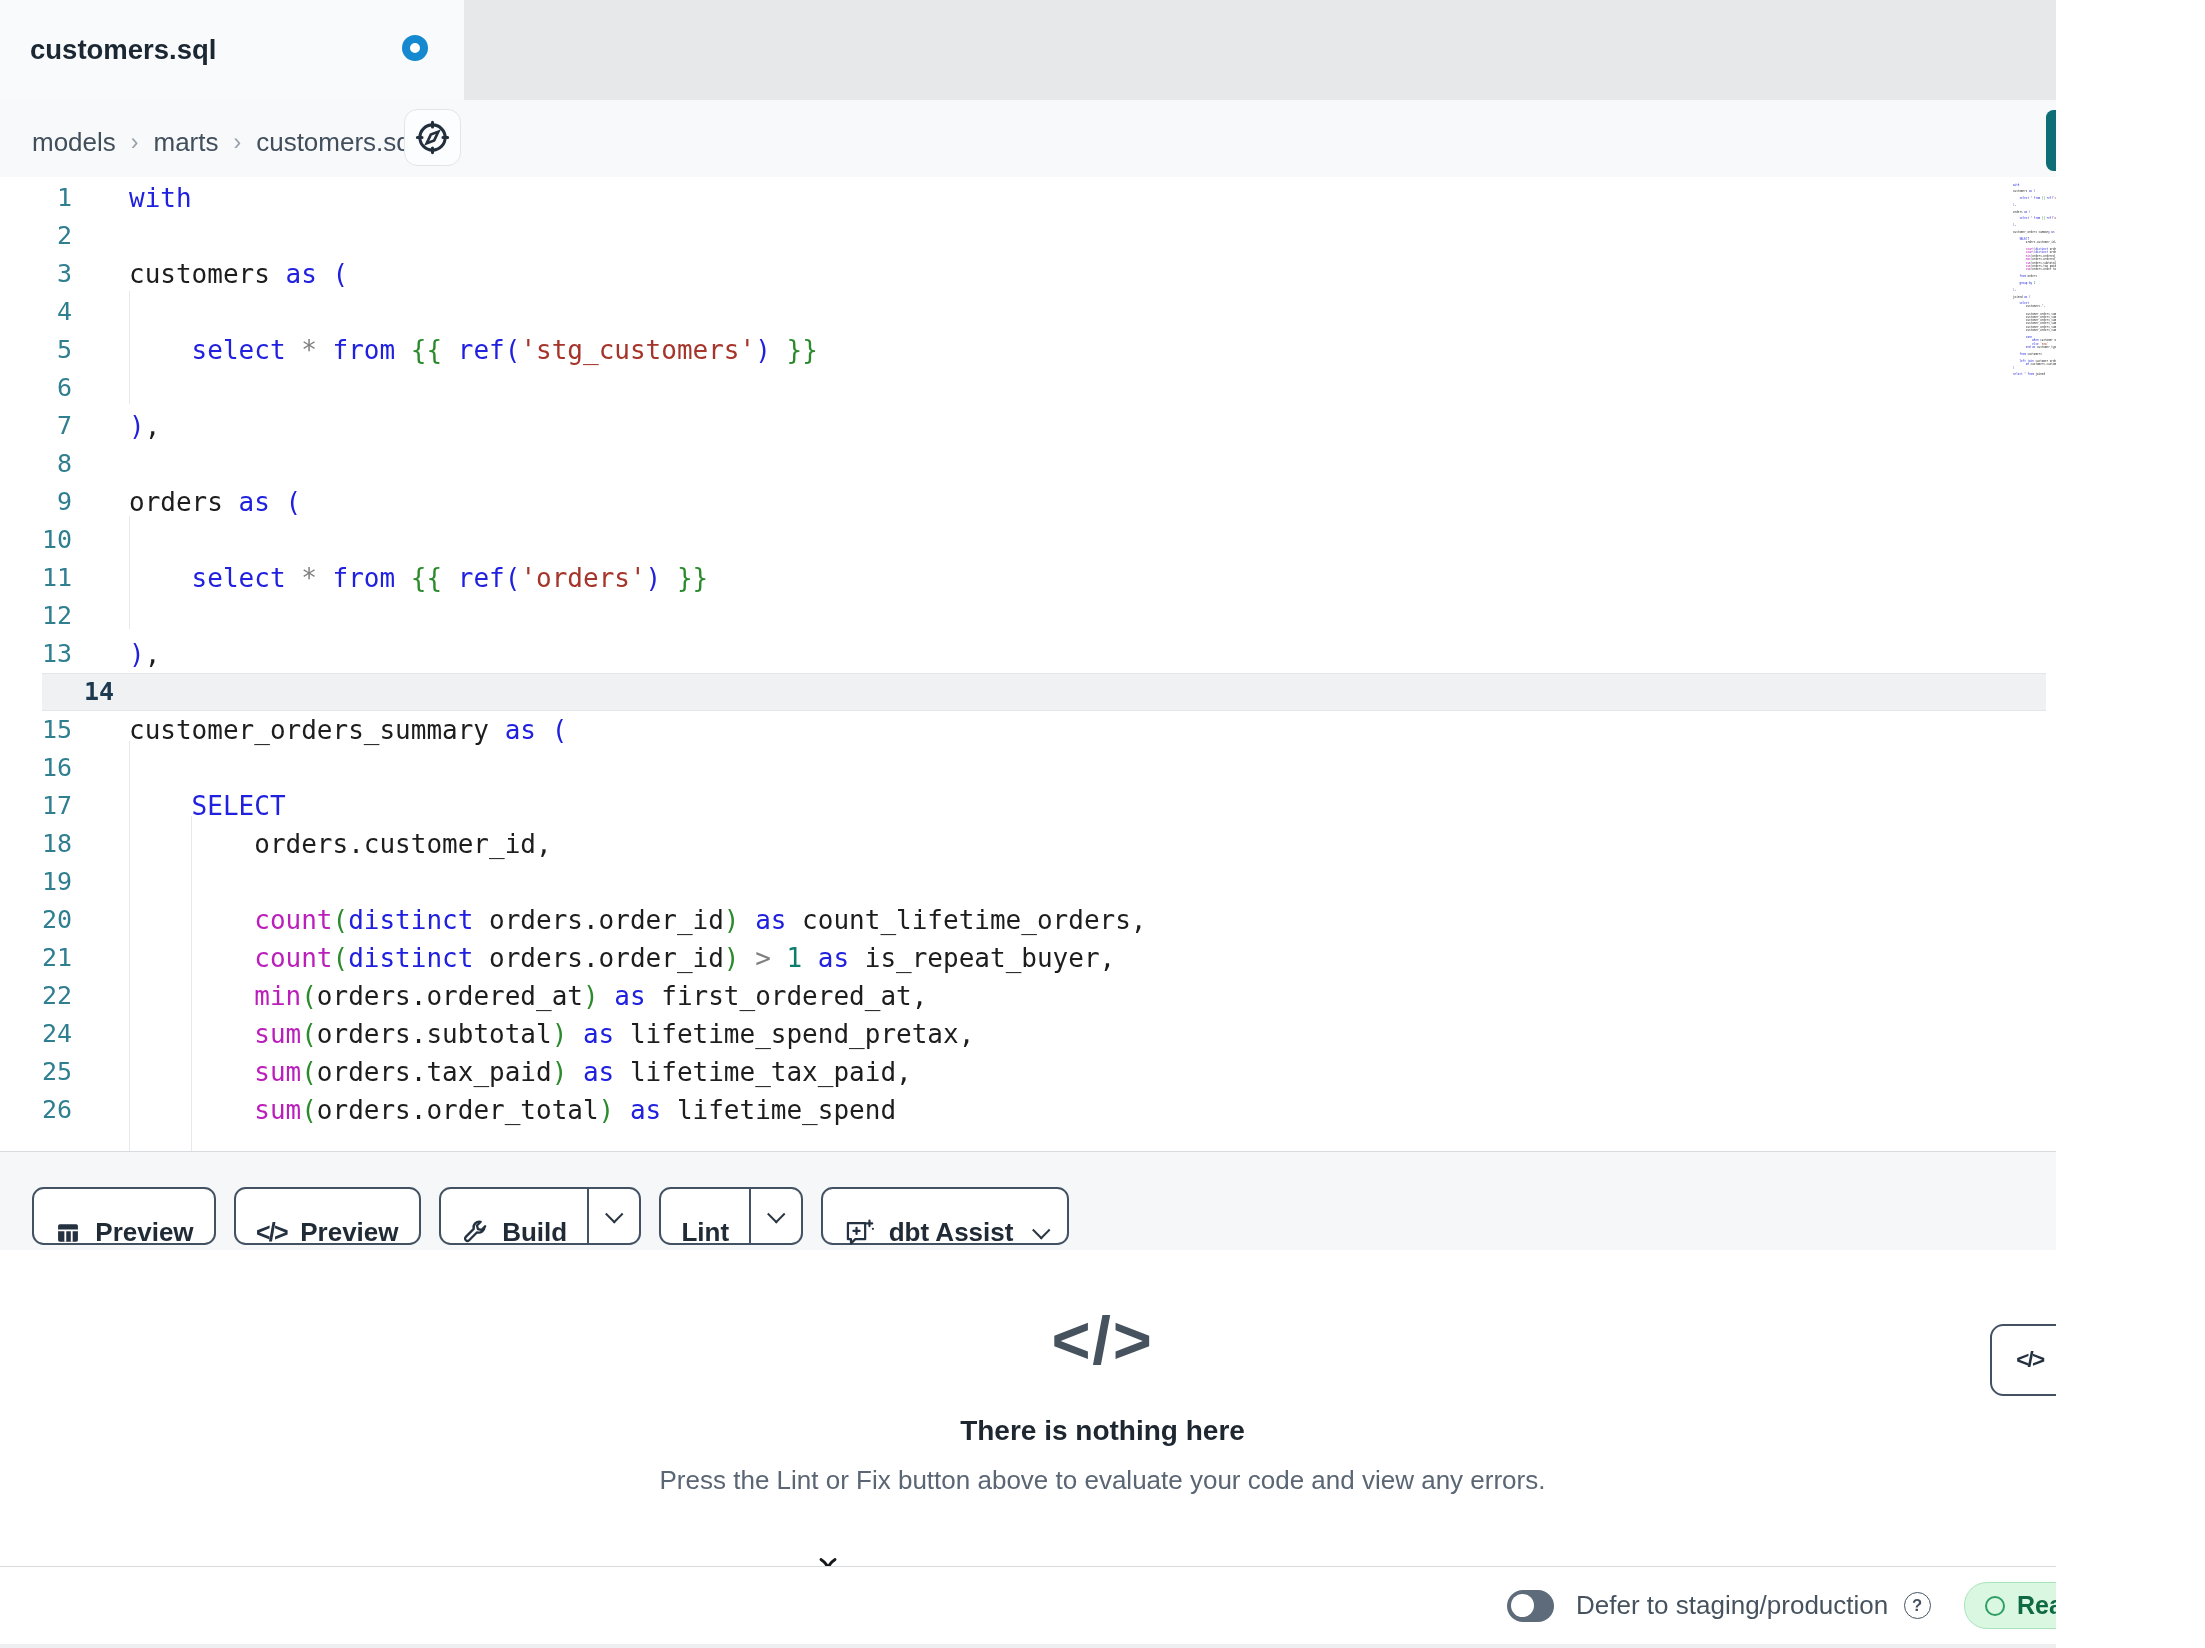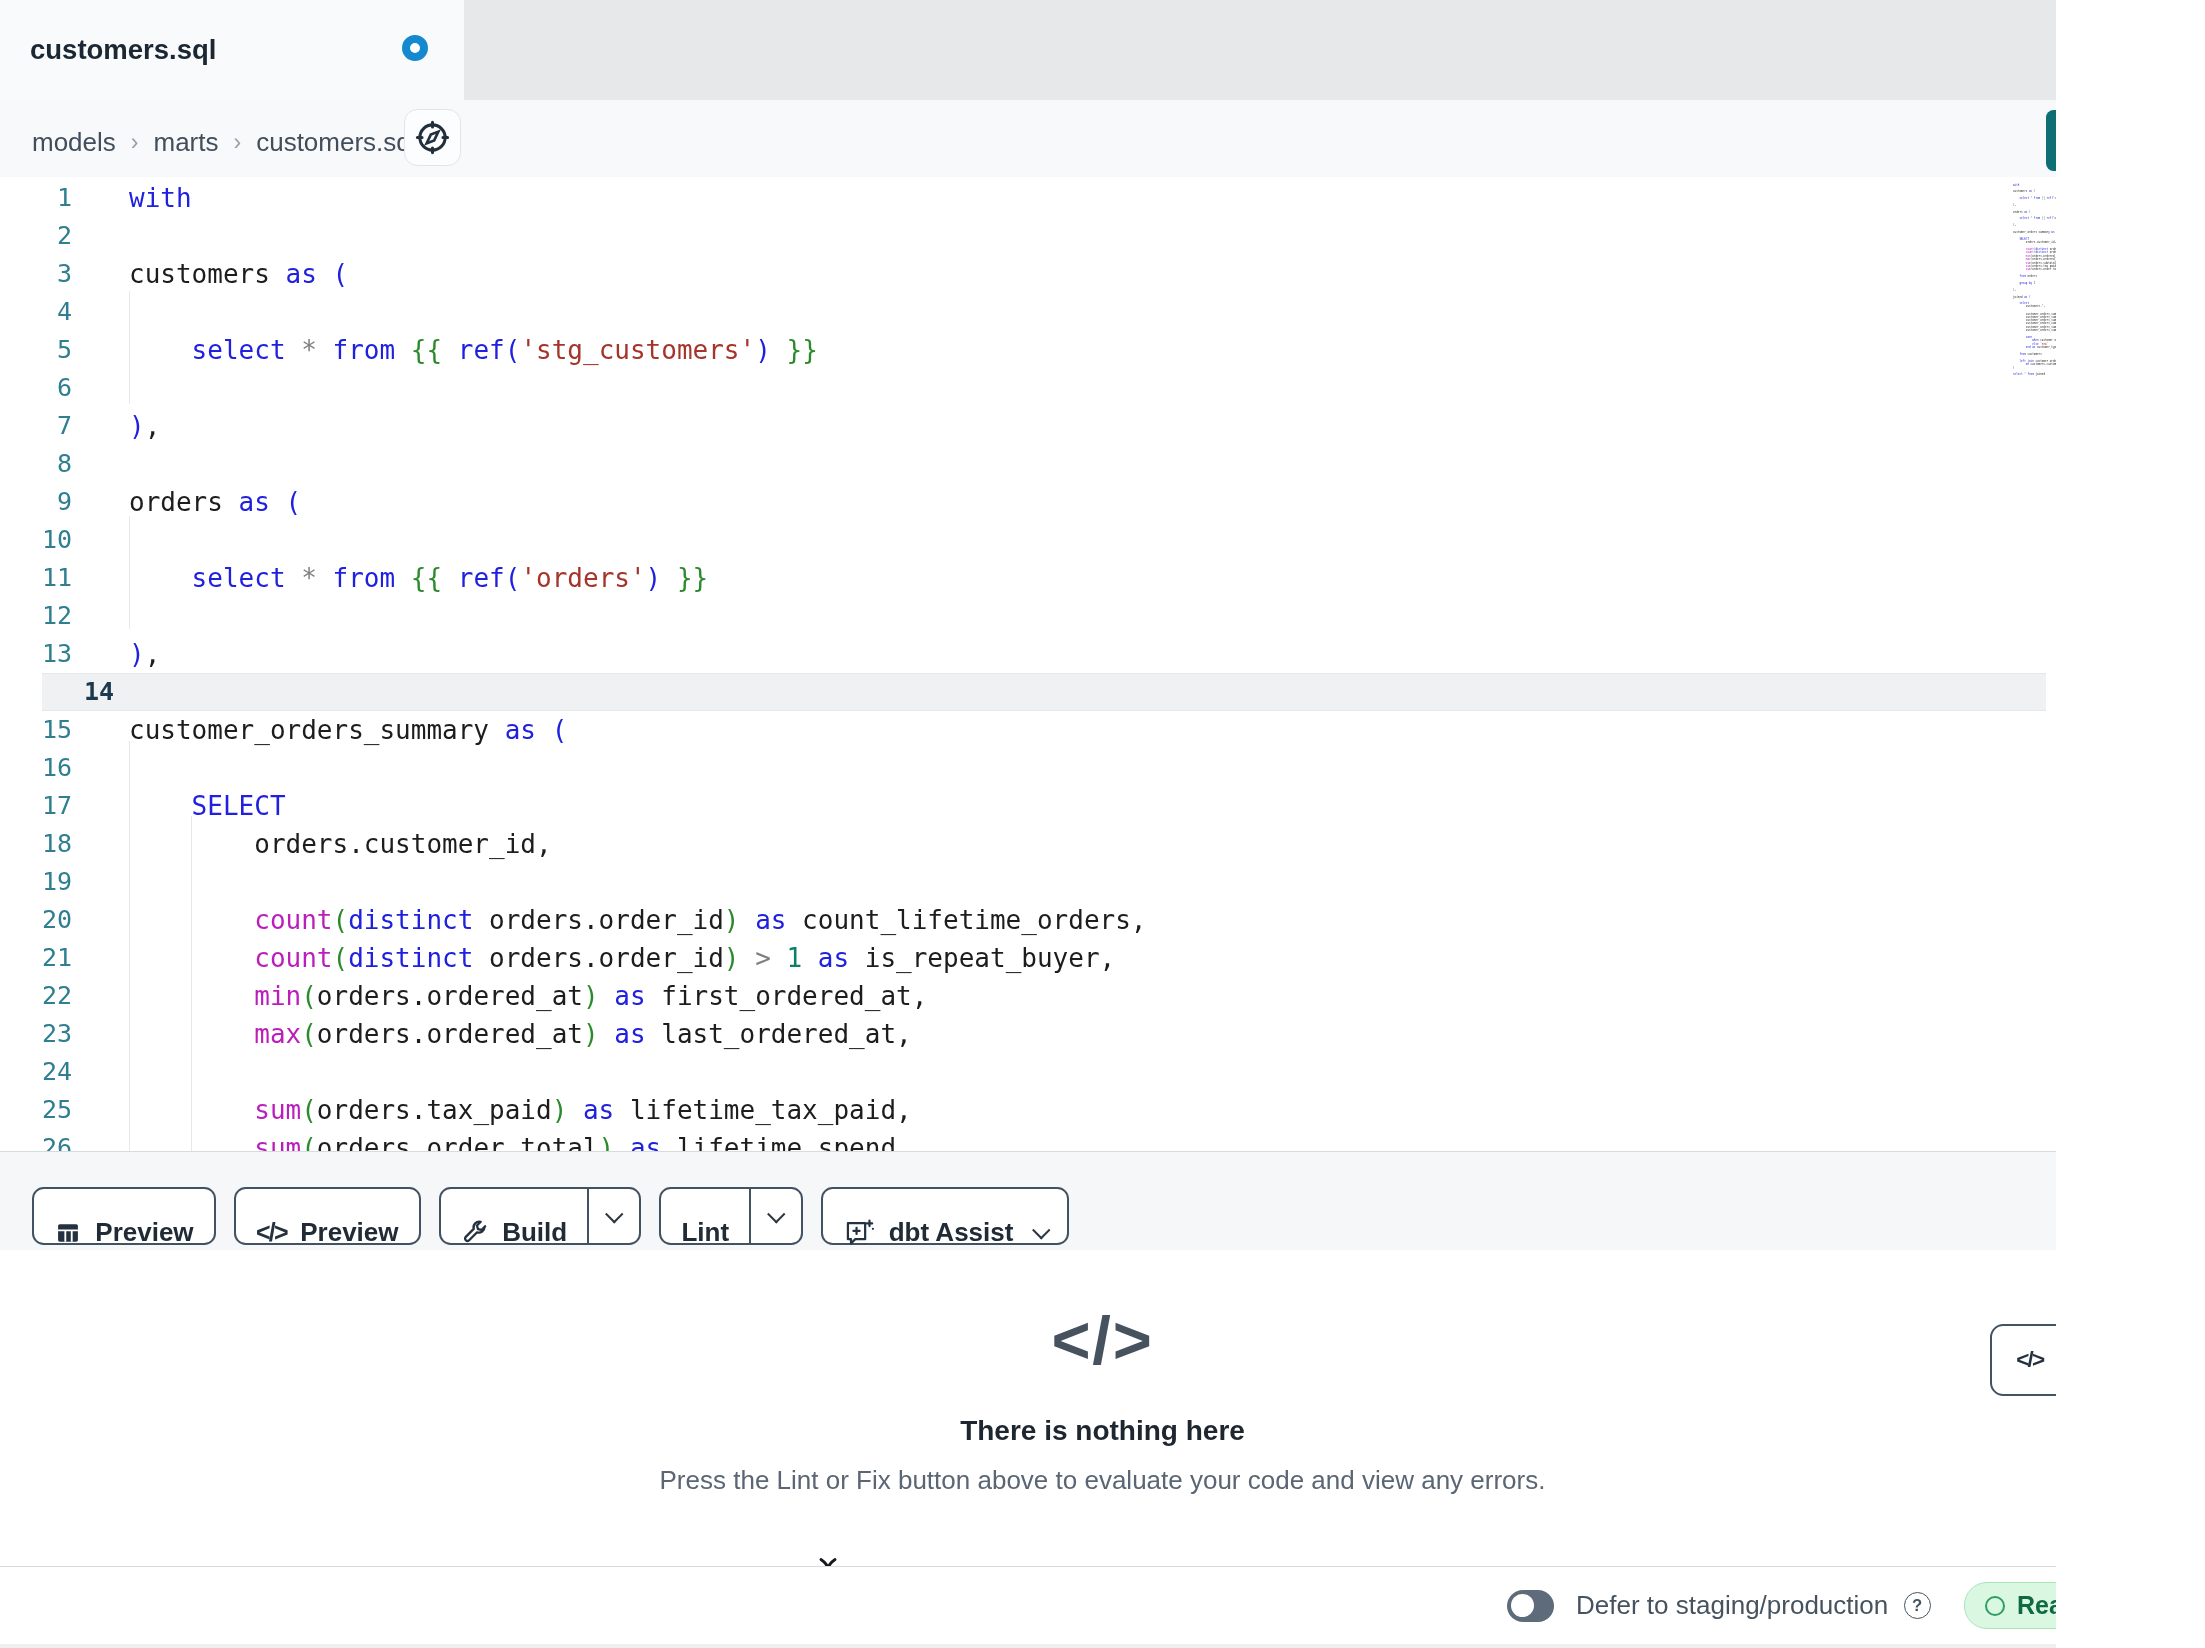--- a/index.html
+++ b/index.html
@@ -225,25 +225,22 @@
         </div>
         <div class="code-line">
           <span class="gutter">21</span>
           <span class="code-text"><span class="t-fn">        count</span><span class="t-pg">(</span><span class="t-kw">distinct</span><span class="t-id"> orders.order_id</span><span class="t-pg">)</span><span class="t-op"> &gt;</span><span class="t-num"> 1</span><span class="t-kw"> as</span><span class="t-id"> is_repeat_buyer,</span></span>
         </div>
         <div class="code-line">
           <span class="gutter">22</span>
           <span class="code-text"><span class="t-fn">        min</span><span class="t-pg">(</span><span class="t-id">orders.ordered_at</span><span class="t-pg">)</span><span class="t-kw"> as</span><span class="t-id"> first_ordered_at,</span></span>
         </div>
         <div class="code-line">
-          <span class="gutter">23</span>
-          <span class="code-text"><span class="t-fn">        max</span><span class="t-pg">(</span><span class="t-id">orders.ordered_at</span><span class="t-pg">)</span><span class="t-kw"> as</span><span class="t-id"> last_ordered_at,</span></span>
-        </div>
-        <div class="code-line">
           <span class="gutter">24</span>
+          <span class="code-text"><span class="t-fn">        sum</span><span class="t-pg">(</span><span class="t-id">orders.subtotal</span><span class="t-pg">)</span><span class="t-kw"> as</span><span class="t-id"> lifetime_spend_pretax,</span></span>
         </div>
         <div class="code-line">
           <span class="gutter">25</span>
           <span class="code-text"><span class="t-fn">        sum</span><span class="t-pg">(</span><span class="t-id">orders.tax_paid</span><span class="t-pg">)</span><span class="t-kw"> as</span><span class="t-id"> lifetime_tax_paid,</span></span>
         </div>
         <div class="code-line">
           <span class="gutter">26</span>
           <span class="code-text"><span class="t-fn">        sum</span><span class="t-pg">(</span><span class="t-id">orders.order_total</span><span class="t-pg">)</span><span class="t-kw"> as</span><span class="t-id"> lifetime_spend</span></span>
         </div>
       </div>

